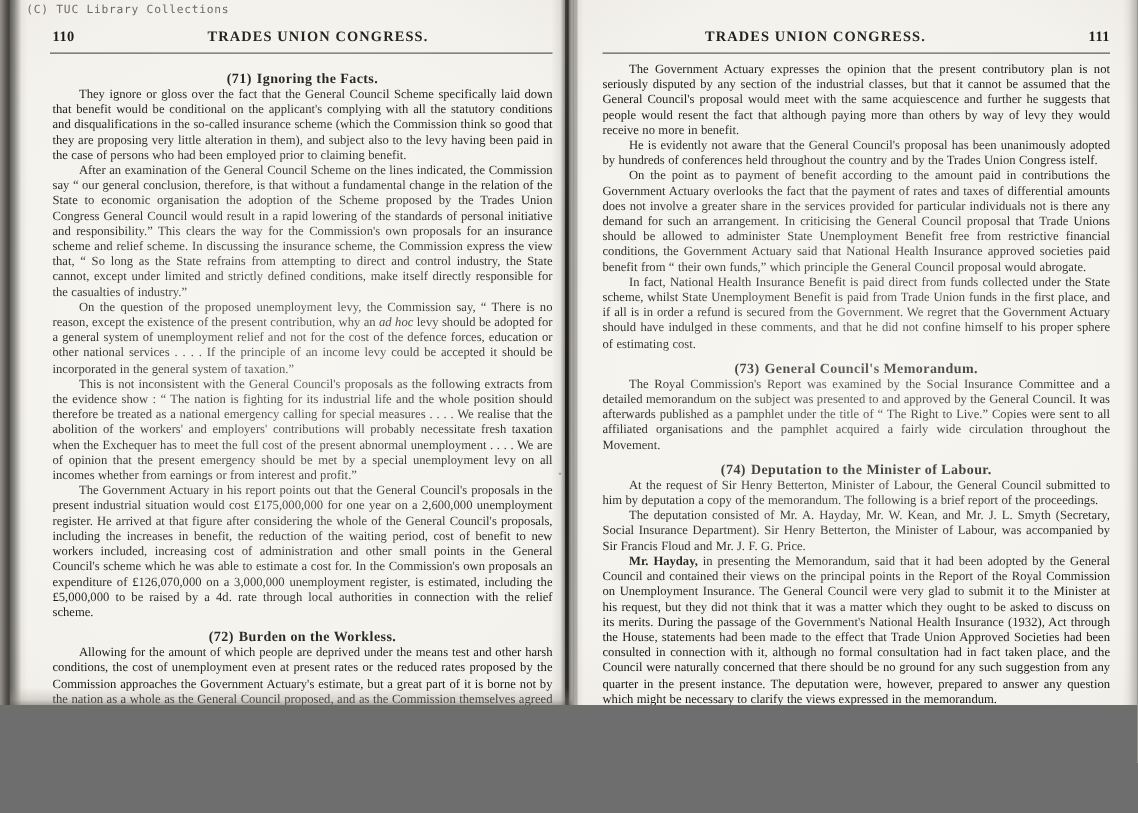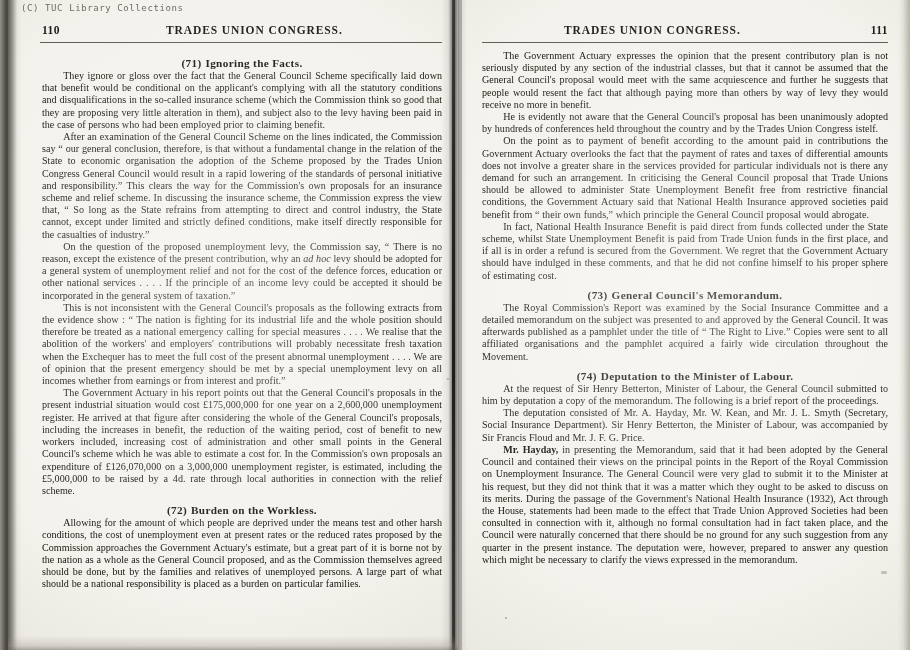--- a/index.html
+++ b/index.html
@@ -3,21 +3,21 @@
 <meta charset="utf-8">
 <style>
   html, body {
     margin: 0;
     padding: 0;
     background: #6e6e6e;
   }
   #scan {
     position: relative;
     width: 910px;
-    height: 650px;
+    height: 564px;
     overflow: hidden;
     background: #b9b6b0;
     font-family: "Liberation Serif", serif;
   }
 
   
   .sheet {
     position: absolute;
     top: 0;
     height: 650px;

